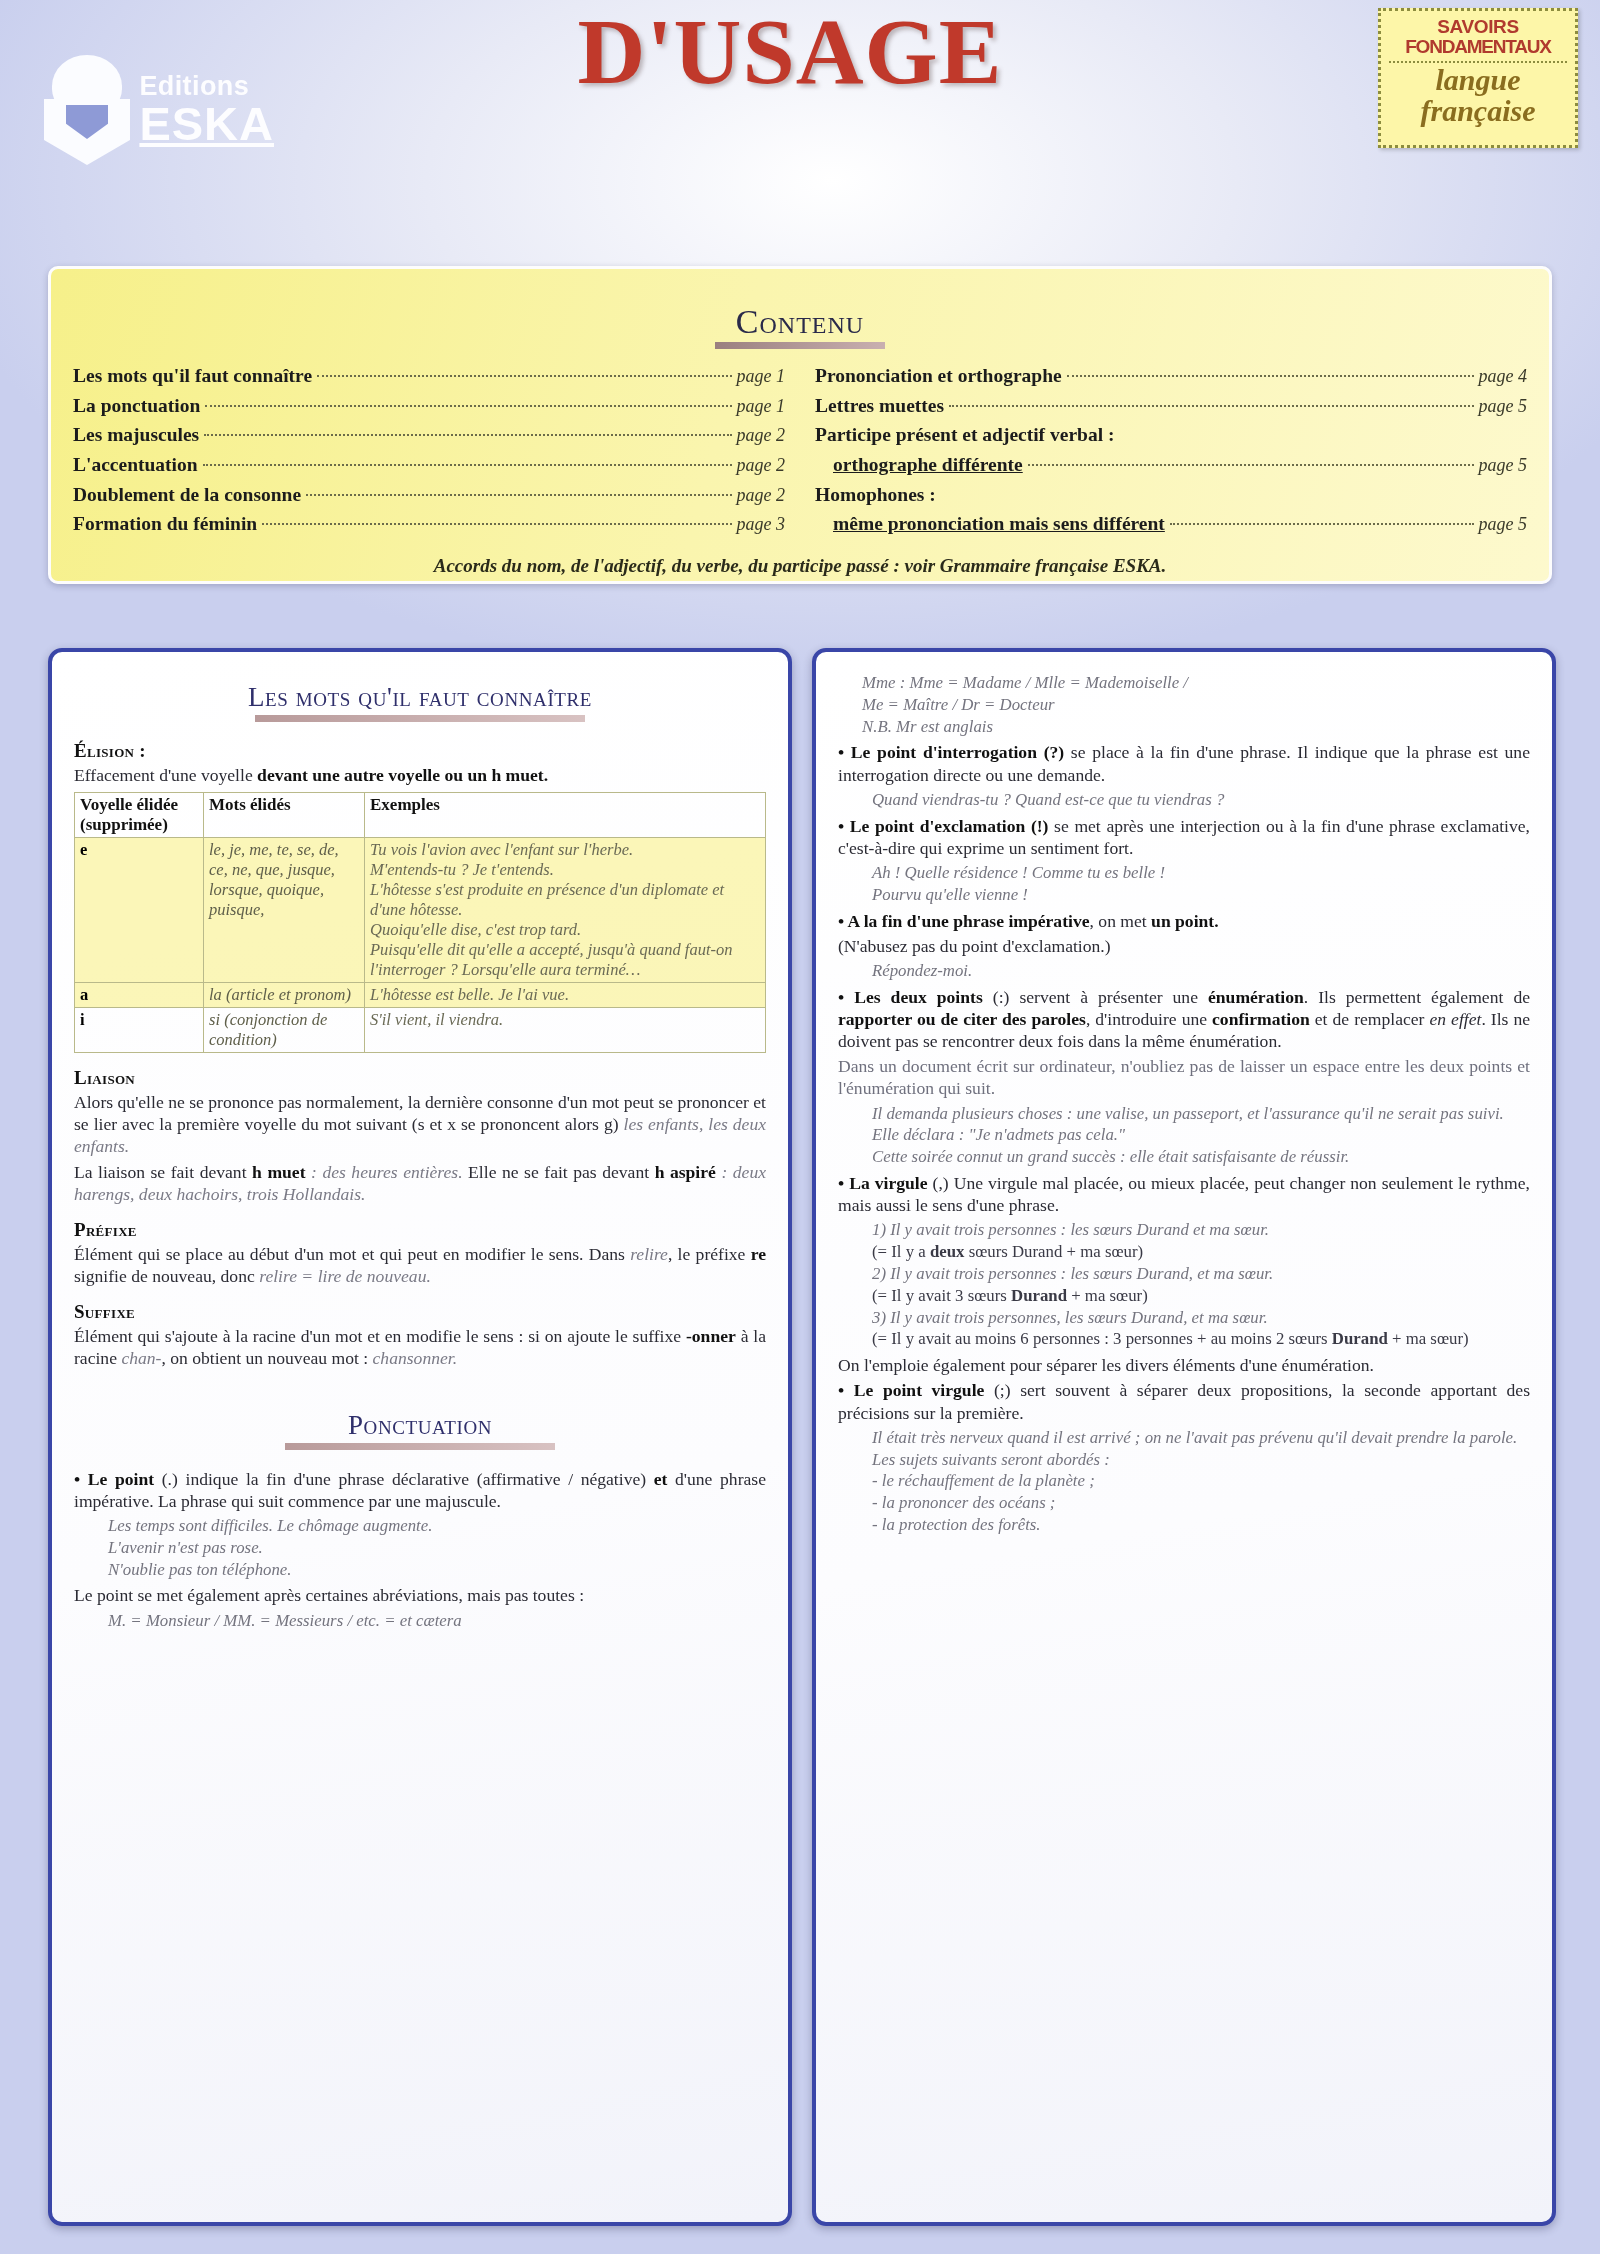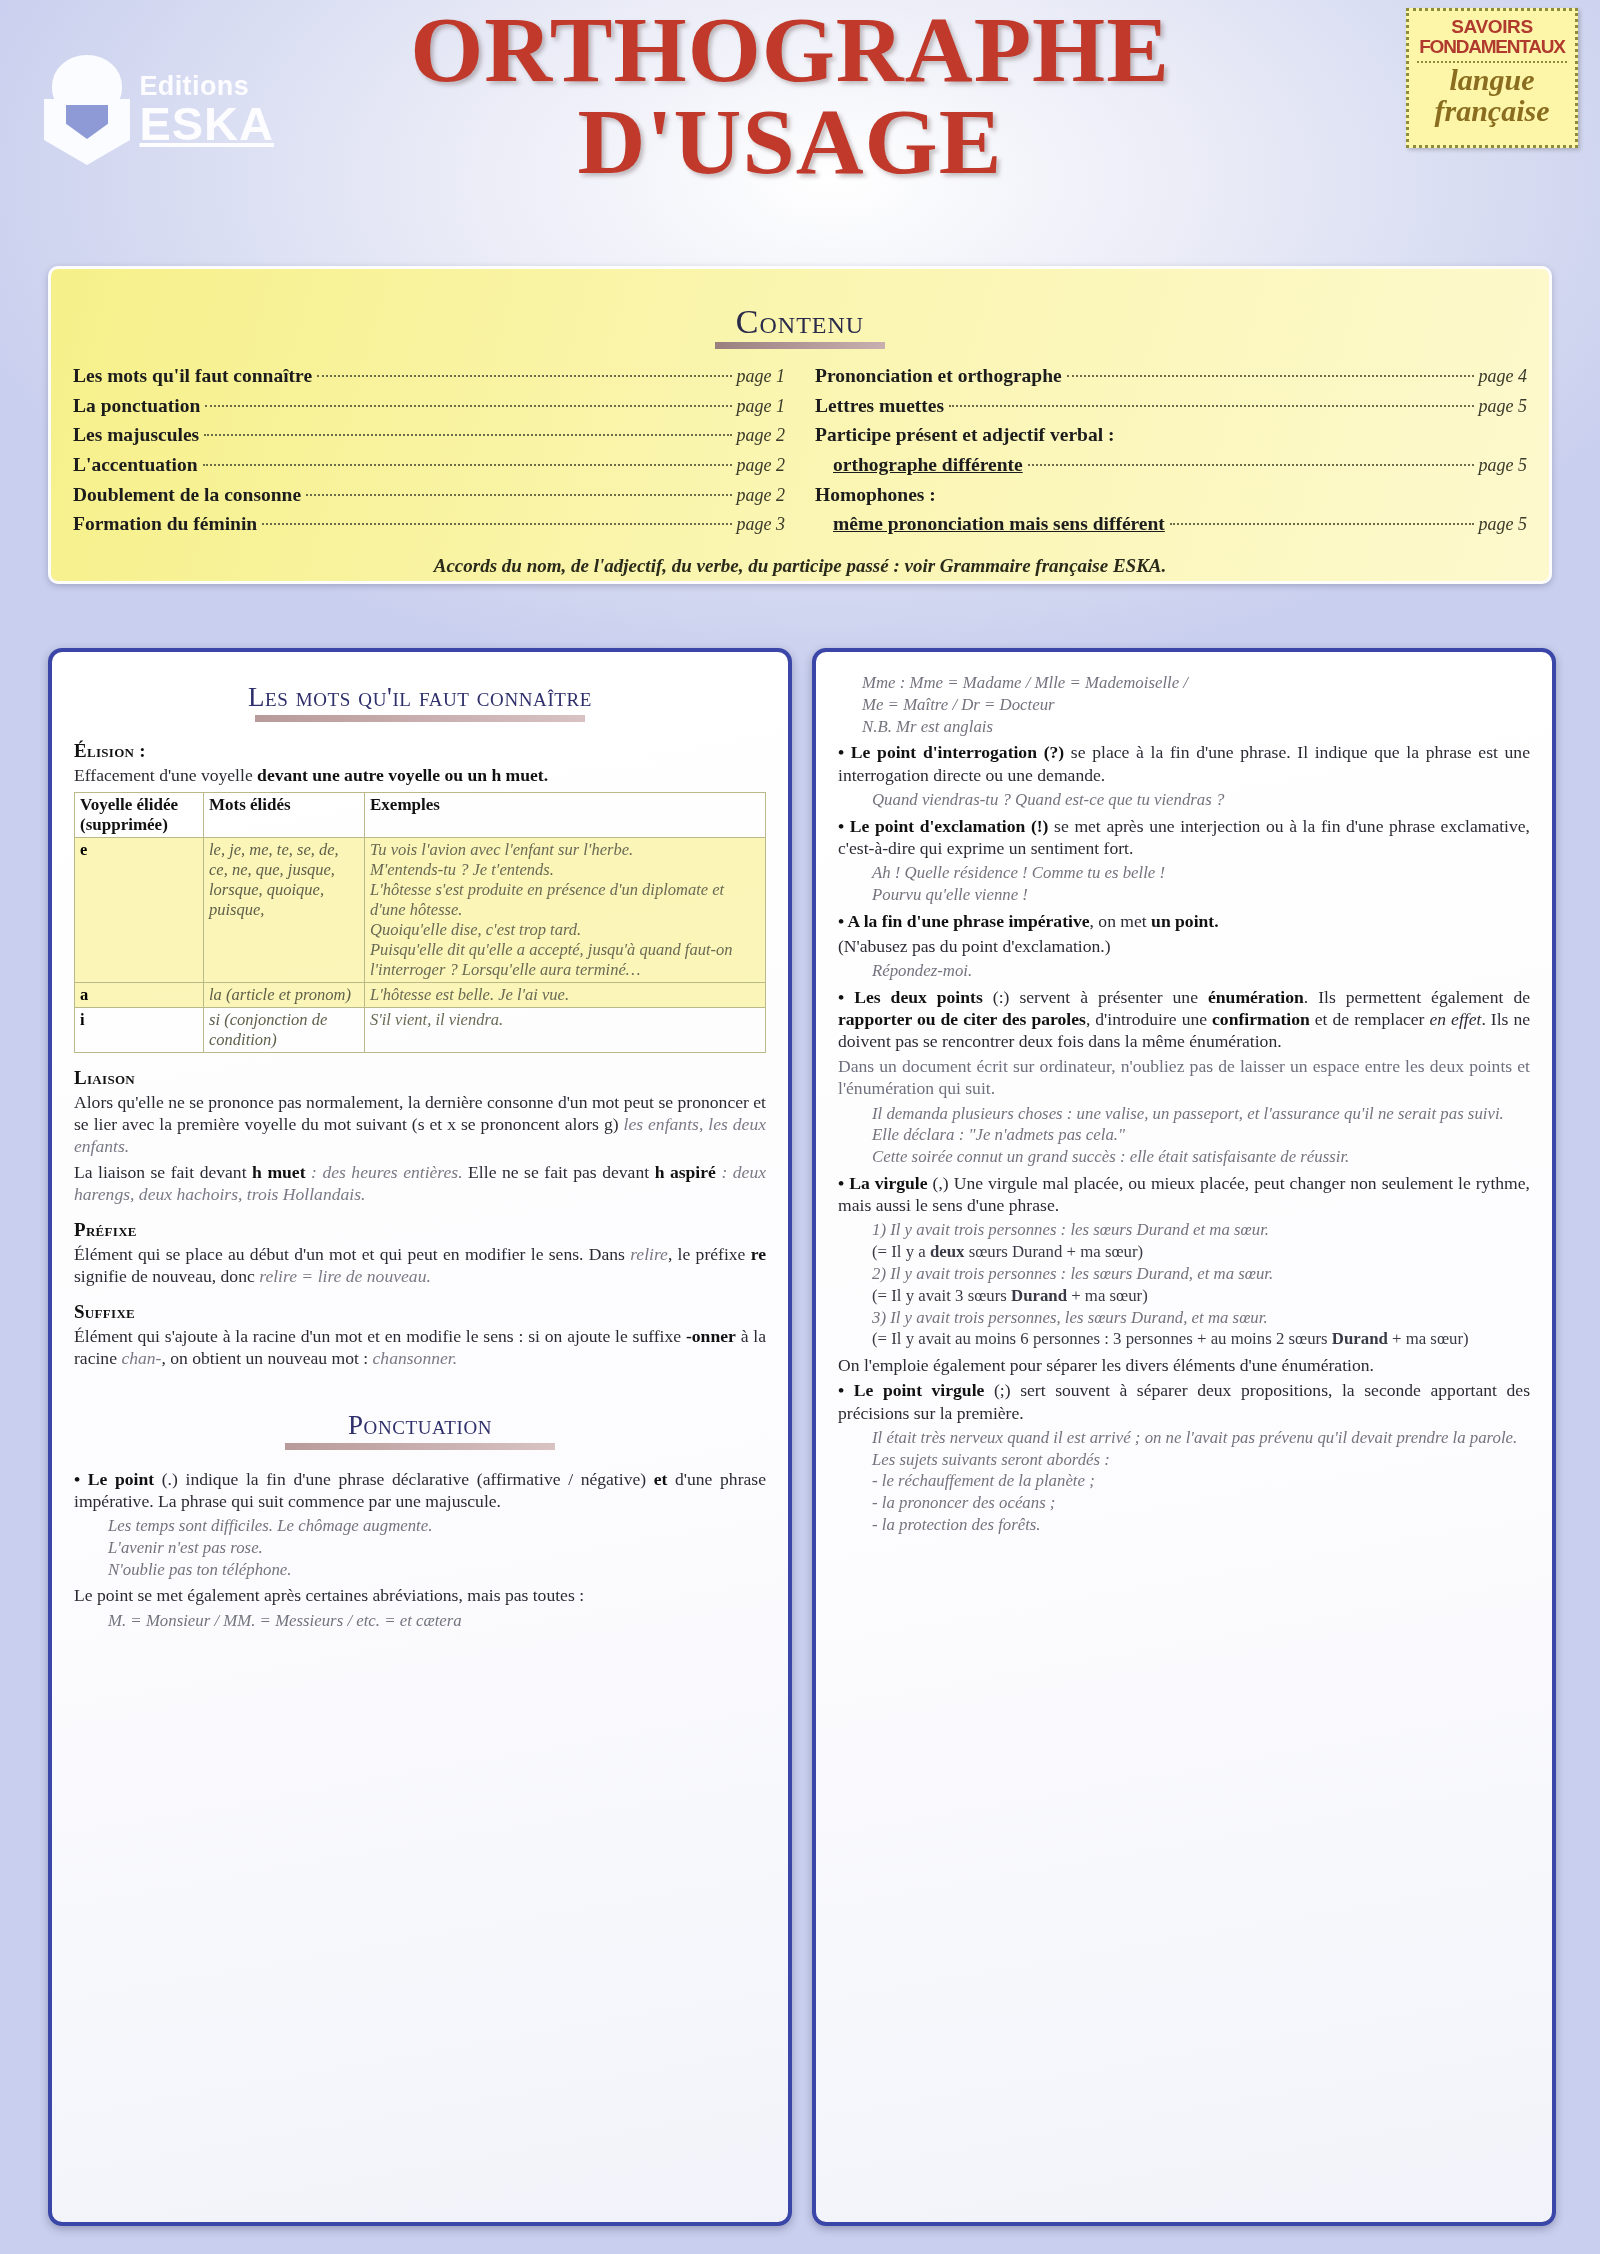--- a/index.html
+++ b/index.html
@@ -61,21 +61,21 @@
     font-family:"Liberation Serif", serif;
     font-weight:700;
     color:#c0392b;
     font-size:94px;
     line-height:1.02;
     letter-spacing:1px;
     text-shadow:3px 3px 4px rgba(90,70,70,.35);
   }
 
   .badge{
-    position:absolute; right:22px; top:8px; width:172px; height:140px;
+    position:absolute; right:22px; top:8px; width:200px; height:140px;
     background:#fdf6a8;
     border:3px dotted #8c8c3e;
     box-shadow:2px 2px 4px rgba(0,0,0,.2);
     text-align:center;
     padding-top:6px;
     box-sizing:border-box;
   }
   .badge .b1{
     font-family:"Liberation Sans",sans-serif;
     font-weight:700; color:#b03a2e; font-size:19px; letter-spacing:-.4px;
@@ -232,21 +232,20 @@
         <div class="oval"></div>
           <div class="book"></div>
       </div>
       <div class="logo-text">
         <div class="l1">Editions</div>
         <div class="l2">ESKA</div>
       </div>
     </div>
 
     <div class="title-block">
-      <div class="title-main">ORTHOGRAPHE</div>
       <div class="title-sub">D'USAGE</div>
     </div>
 
     <div class="badge">
       <div class="b1">SAVOIRS</div>
       <div class="b2">FONDAMENTAUX</div>
       <div class="bdiv"></div>
       <div class="b3">langue</div>
       <div class="b4">française</div>
     </div>

